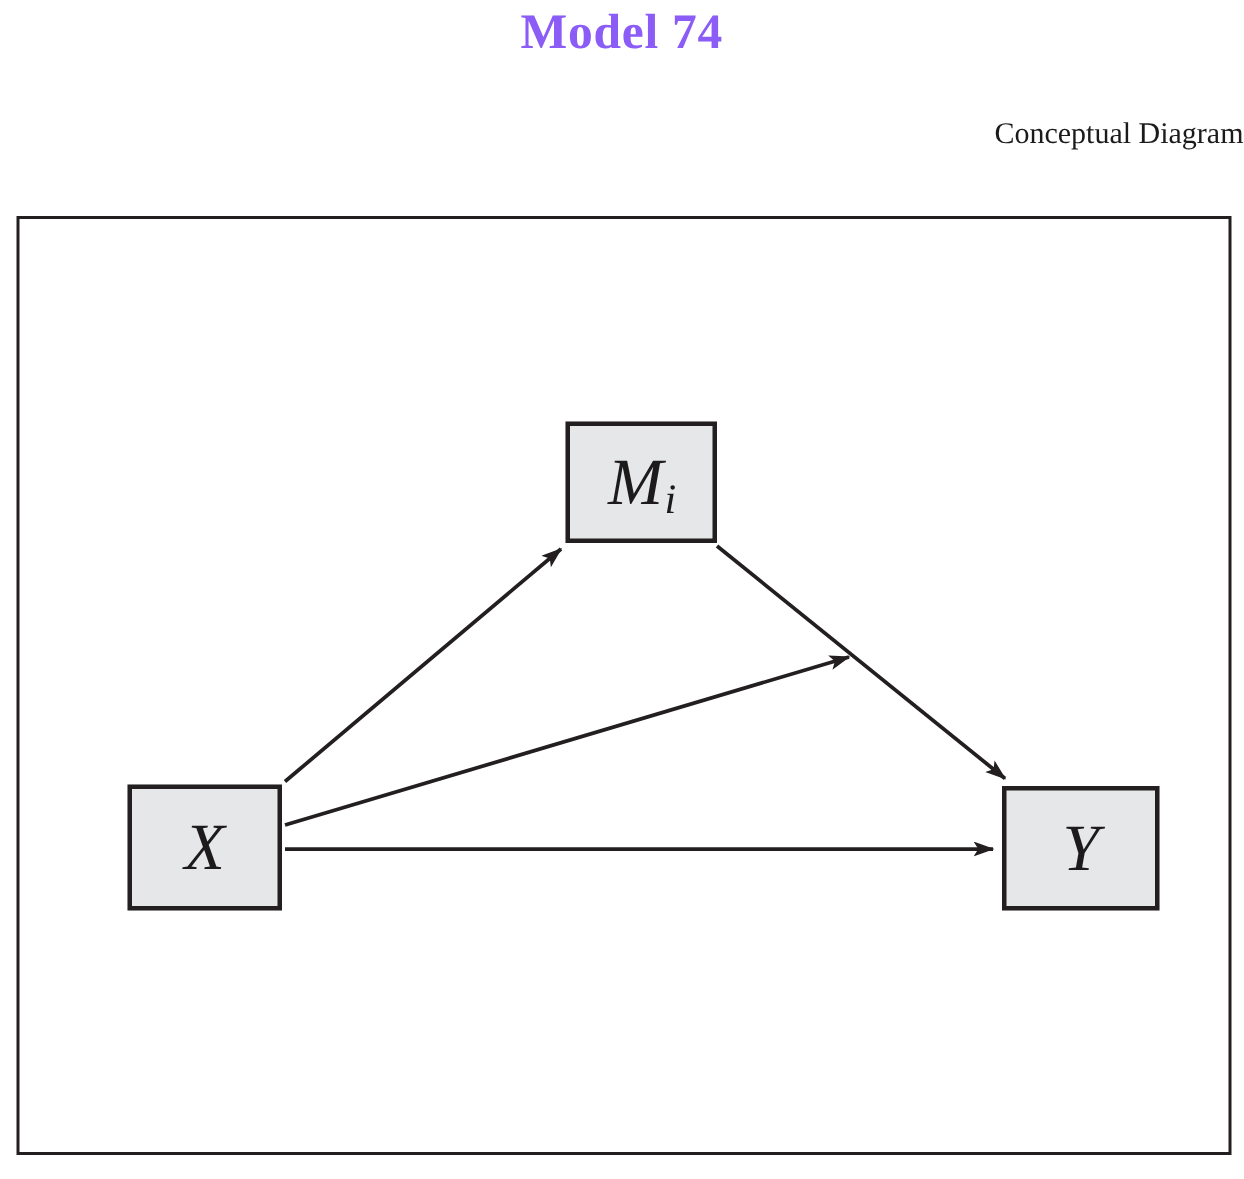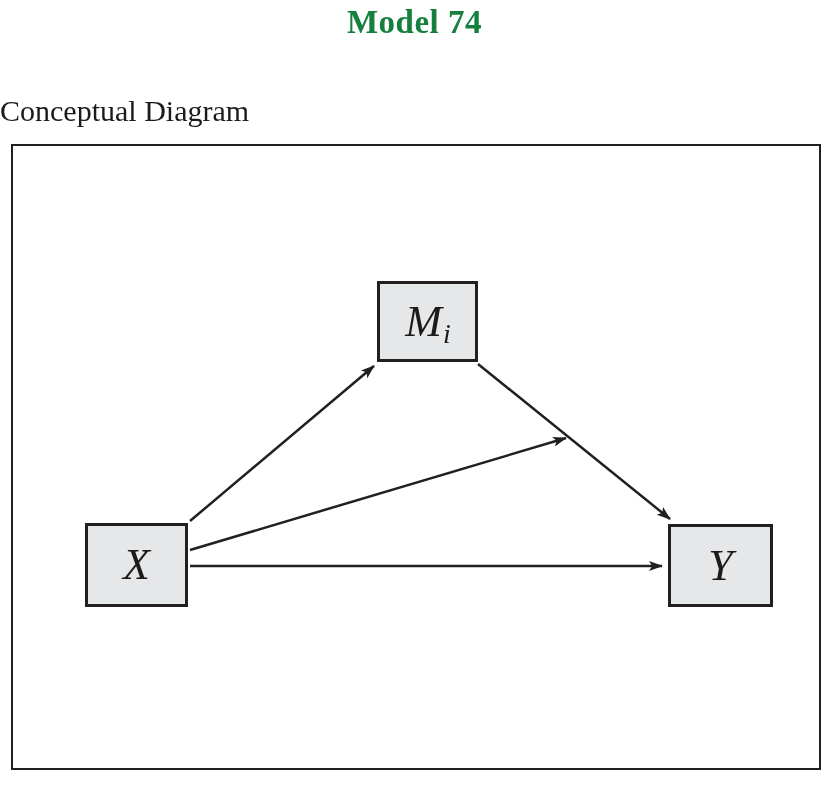--- a/index.html
+++ b/index.html
@@ -19,30 +19,30 @@
   .model-title {
     position: absolute;
     top: 4px;
     left: 0;
     width: 100%;
     margin: 0;
     text-align: center;
     font-size: 33px;
     font-weight: 700;
     letter-spacing: 0.5px;
-    color: #15803d;
+    color: #8b5cf6;
   }
   .diagram-subtitle {
     position: absolute;
-    top: 94px;
+    top: 78px;
     left: 0;
     width: 100%;
     margin: 0;
-    text-align: left;
-    font-size: 30px;
+    text-align: right;
+    font-size: 20px;
     font-weight: 400;
     color: #1c1a1b;
   }
   .frame {
     position: absolute;
     left: 11px;
     top: 144px;
     width: 810px;
     height: 626px;
     border: 2.5px solid #231f20;

